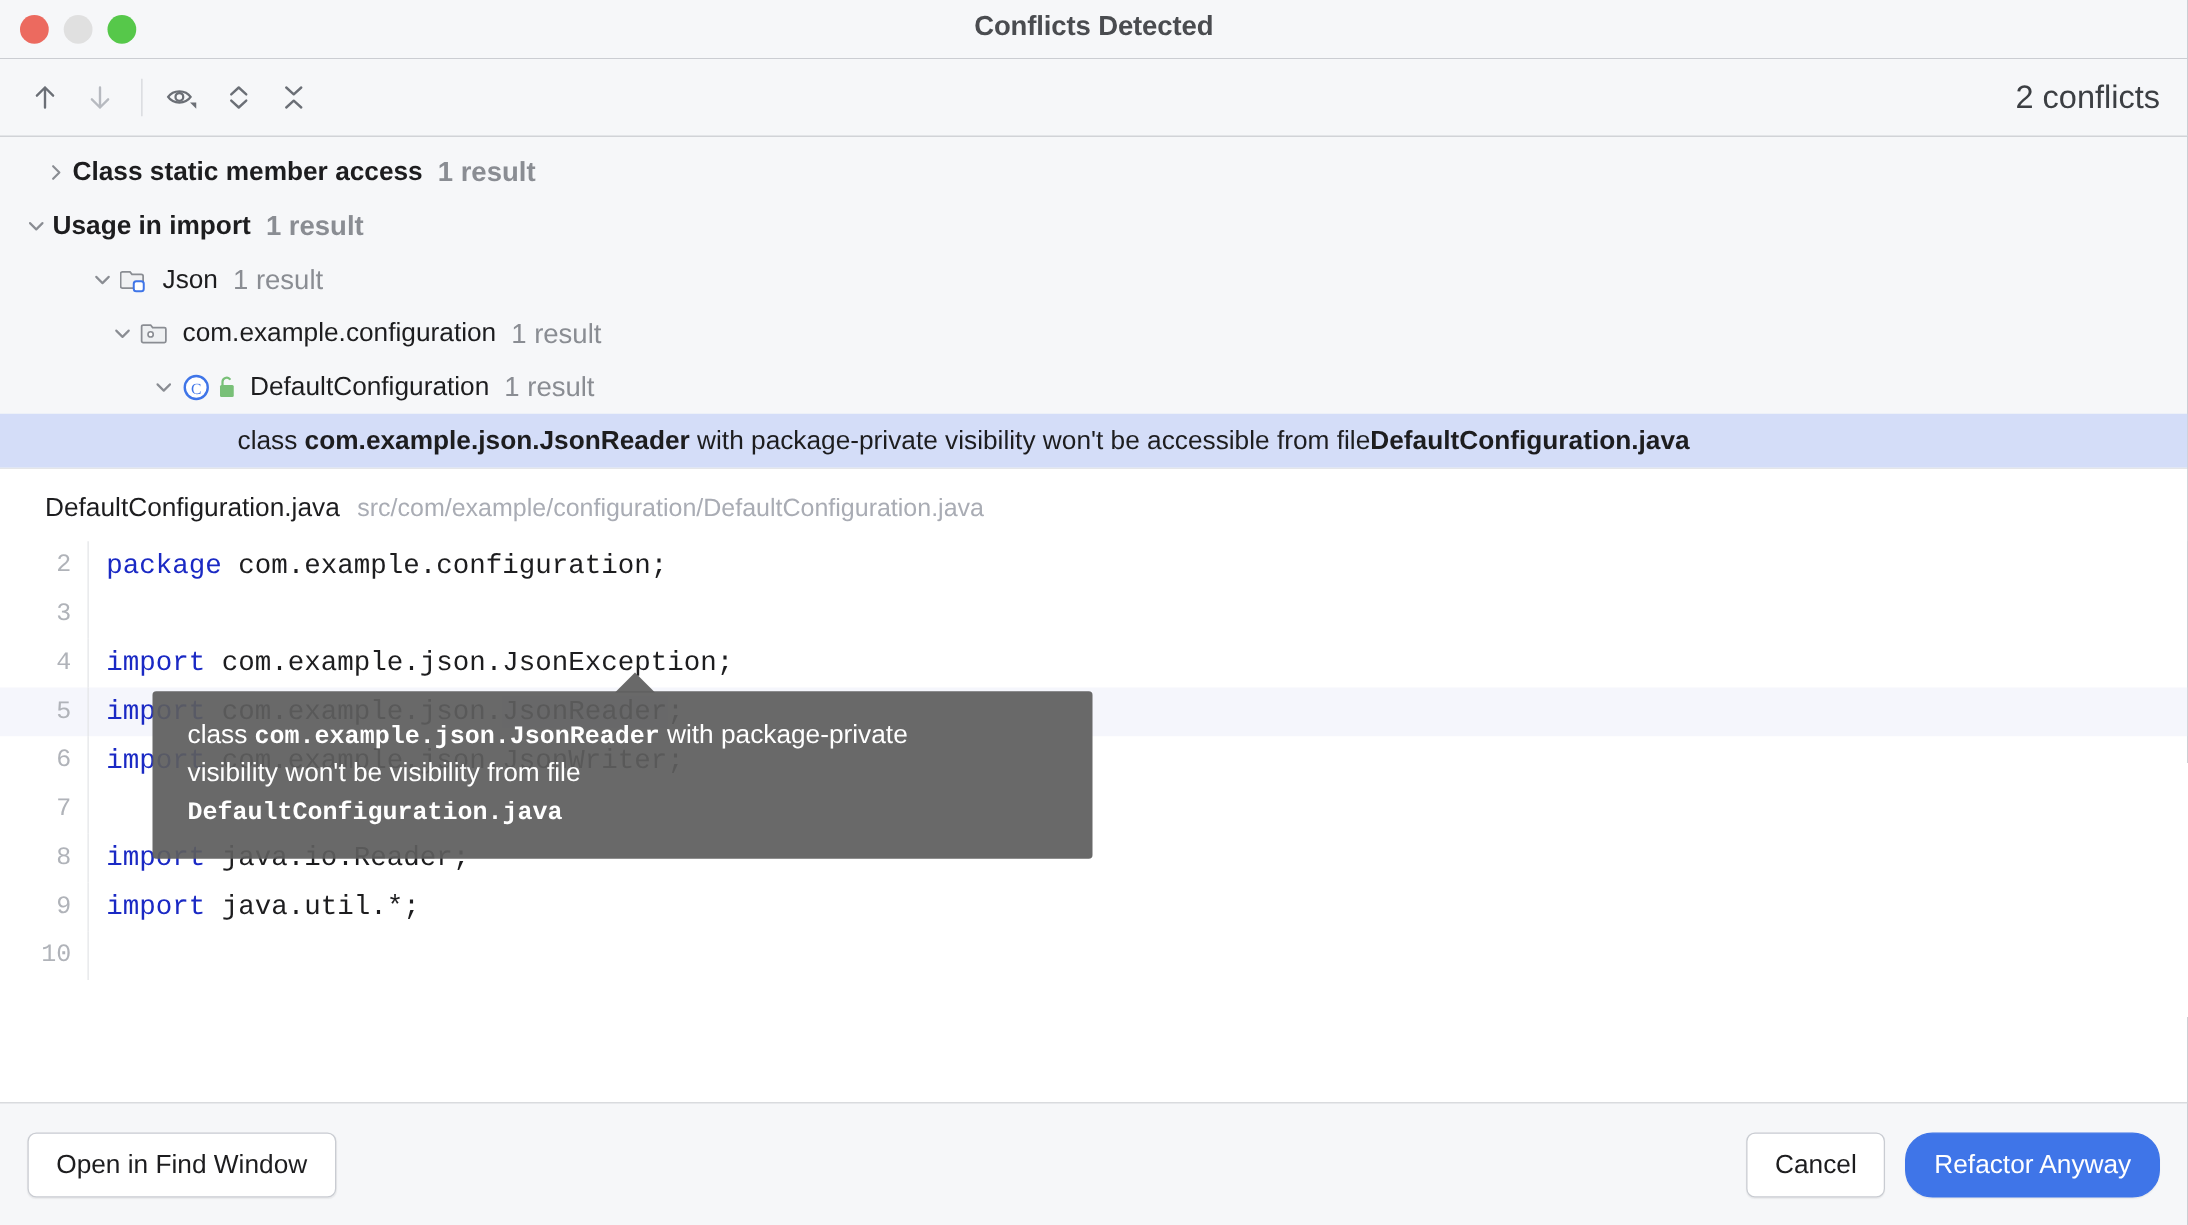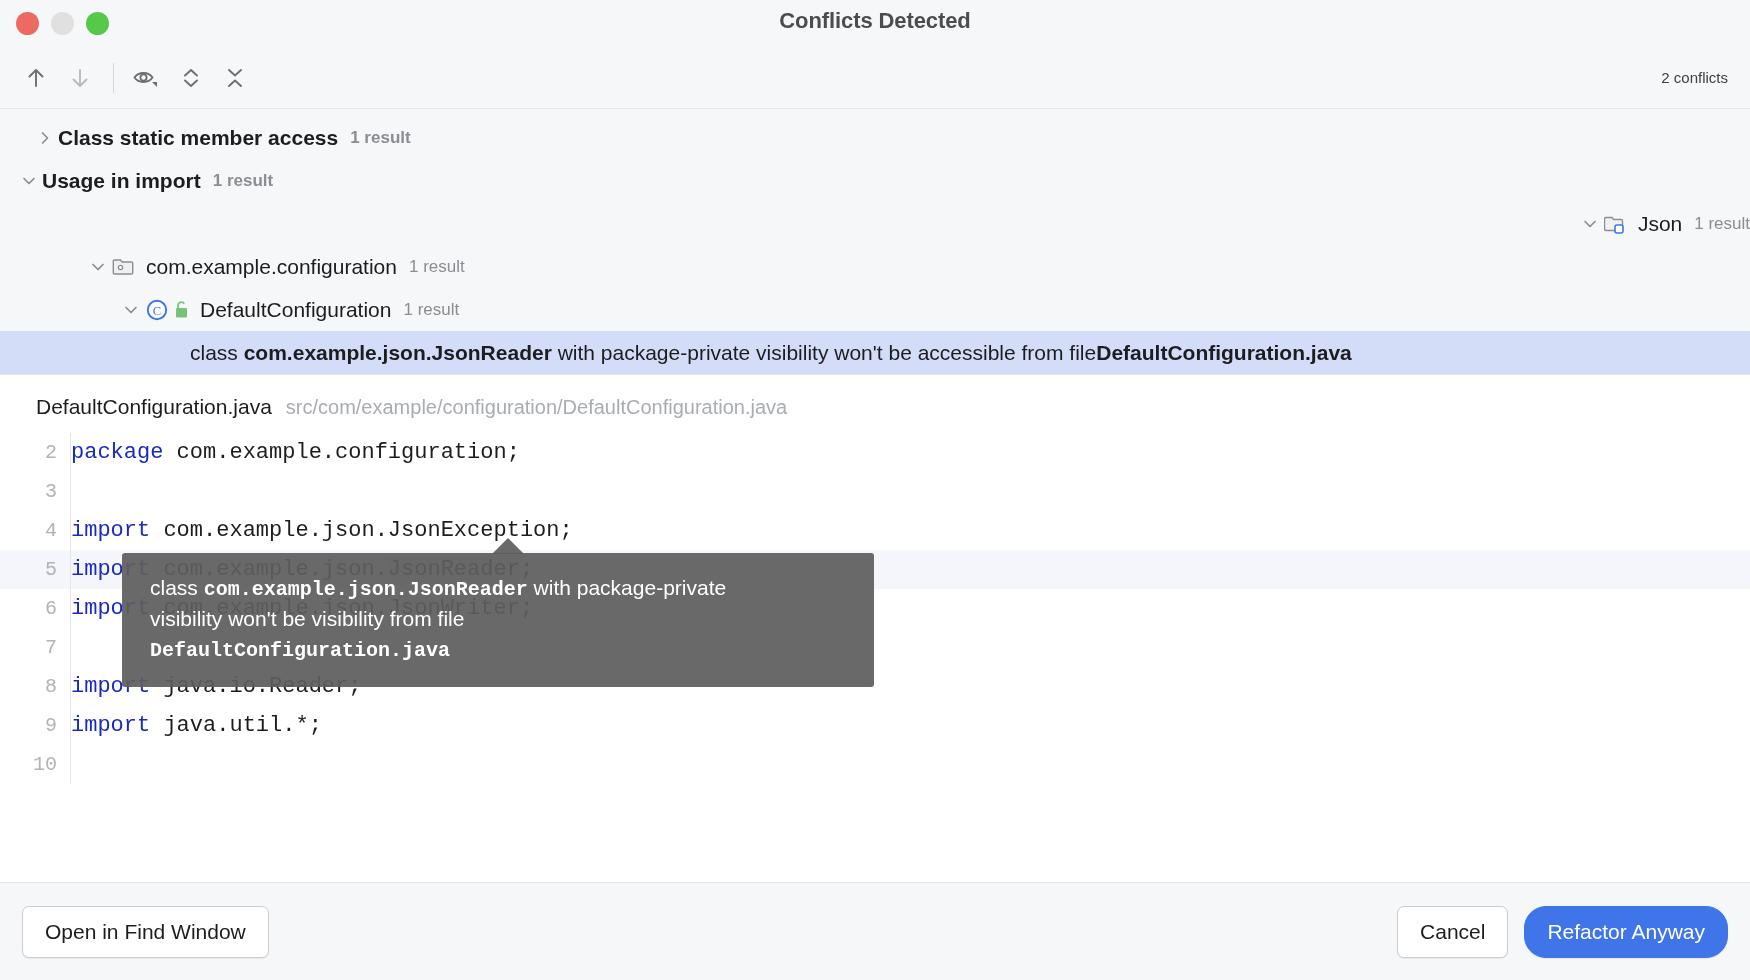--- a/index.html
+++ b/index.html
@@ -60,21 +60,21 @@
     border-radius: 5px;
     cursor: pointer;
   }
   .tb-sep {
     width: 1px; height: 30px;
     background: #d3d6da;
     margin: 0 11px;
   }
   .conflict-count {
     margin-left: auto;
-    font-size: 15px;
+    font-size: 26px;
     color: #3c3f43;
   }
 
   
   .tree {
     flex: 0 0 auto;
     background: #f6f7f9;
     padding-top: 7px;
     border-bottom: 1px solid #e3e5e8;
   }
@@ -91,21 +91,21 @@
     display: flex; align-items: center; justify-content: center;
     flex: 0 0 26px;
     cursor: pointer;
   }
   .node-label {
     font-size: 21px;
     color: #1d1d1f;
   }
   .node-label.bold { font-weight: bold; }
   .count {
-    font-size: 17px;
+    font-size: 22px;
     color: #8a8d93;
     margin-left: 12px;
     font-weight: bold;
   }
   .count.reg { font-weight: normal; }
   .ico {
     width: 26px; height: 26px;
     flex: 0 0 26px;
     display: flex; align-items: center; justify-content: center;
     margin-right: 9px;
@@ -153,21 +153,21 @@
   .gutter {
     width: 70px;
     flex: 0 0 70px;
     text-align: right;
     padding-right: 13px;
     color: #b0b3b9;
     font-family: "Liberation Mono", monospace;
     font-size: 20px;
   }
   .code-text {
-    padding-left: 0;
+    padding-left: 14px;
     border-left: 1px solid #e3e5e8;
     height: 39px;
     display: flex;
     align-items: center;
     flex: 1 1 auto;
     color: #1d1d1f;
     white-space: pre;
   }
   .kw { color: #1a29c4; }
   .tok-hl { background: #eae7f8; }
@@ -303,21 +303,21 @@
     <div class="row" style="padding-left:16px;">
       <div class="arrow">
         <svg width="16" height="16" viewBox="0 0 16 16">
           <path d="M3 5.5 L8 10.5 L13 5.5" stroke="#8a8d93" stroke-width="1.7" fill="none" stroke-linecap="round" stroke-linejoin="round"></path>
         </svg>
       </div>
       <span class="node-label bold">Usage in import</span>
       <span class="count">1 result</span>
     </div>
 
-    <div class="row" style="padding-left:49px;justify-content:flex-end;">
+    <div class="row" style="padding-left:69px;">
       <div class="arrow">
         <svg width="16" height="16" viewBox="0 0 16 16">
           <path d="M3 5.5 L8 10.5 L13 5.5" stroke="#8a8d93" stroke-width="1.7" fill="none" stroke-linecap="round" stroke-linejoin="round"></path>
         </svg>
       </div>
       <div class="ico">
         <svg width="24" height="22" viewBox="0 0 24 22">
           <path d="M2 4.5 h6 l1.6 2 h7.4 a1.5 1.5 0 0 1 1.5 1.5 v8 a1.5 1.5 0 0 1 -1.5 1.5 h-15 a1.5 1.5 0 0 1 -1.5 -1.5 v-10 a1.5 1.5 0 0 1 1.5 -1.5 z" fill="#f0f1f3" stroke="#8a8d93" stroke-width="1.4"></path>
           <rect x="11" y="12" width="8" height="8" rx="2" fill="#ffffff" stroke="#3f75e8" stroke-width="1.6"></rect>
         </svg>

